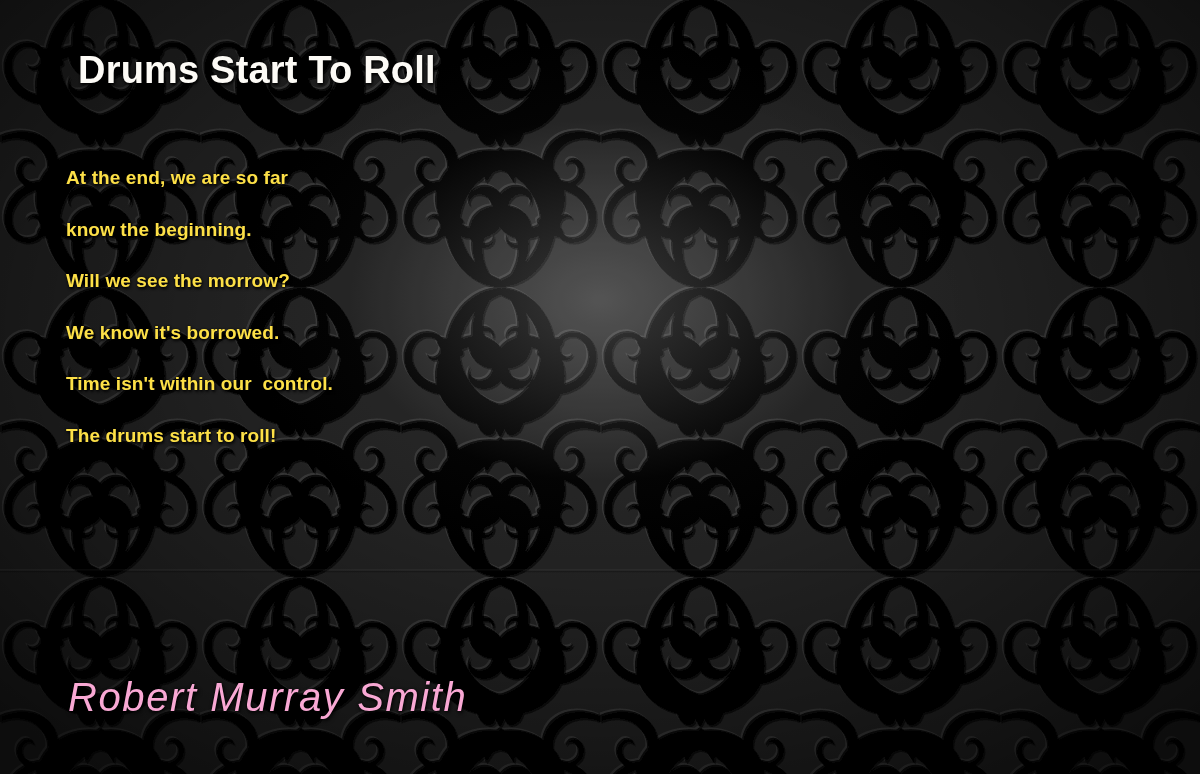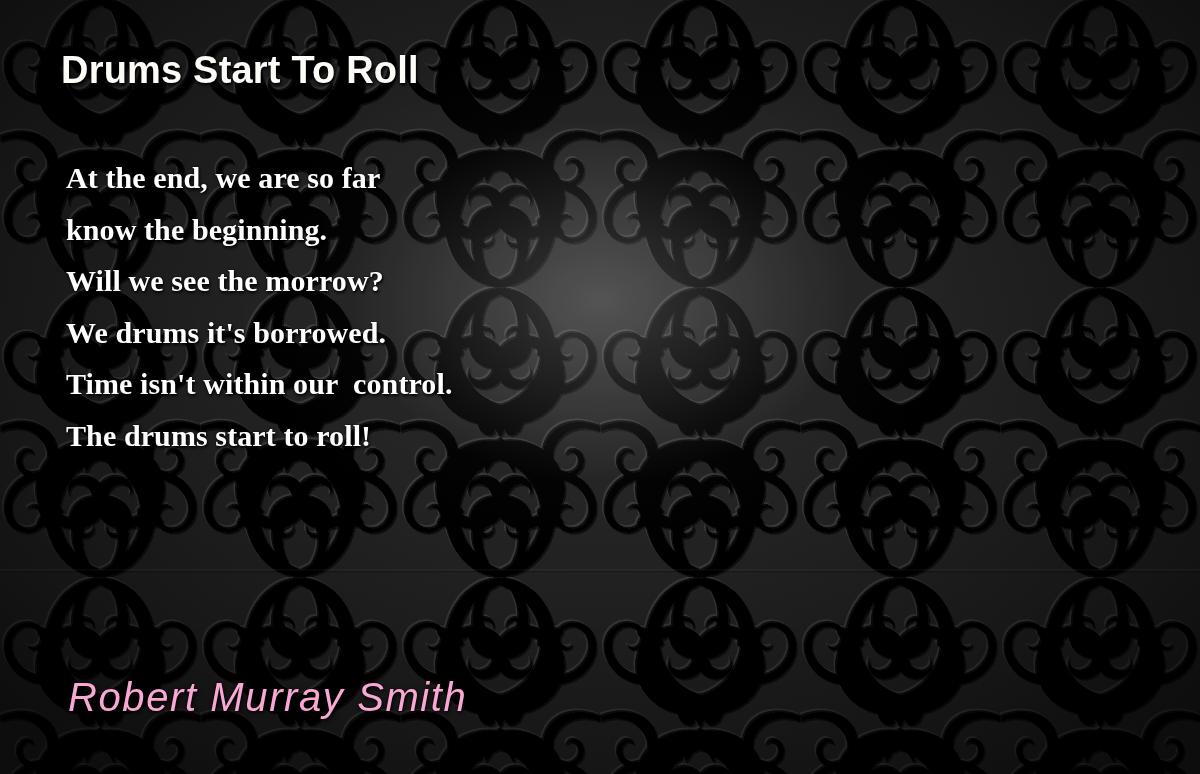--- a/index.html
+++ b/index.html
@@ -71,21 +71,21 @@
   
   #content {
     position: relative;
     z-index: 10;
     width: 1200px;
     height: 774px;
   }
 
   #poem-title {
     position: absolute;
-    left: 61px;
+    left: 78px;
     top: 50px;
     margin: 0;
     font-size: 38px;
     font-weight: bold;
     line-height: 1.08;
     color: #fdfbf6;
     letter-spacing: 0.2px;
     text-shadow: 1px 2px 3px rgba(0,0,0,0.95),
                  0 0 2px rgba(0,0,0,0.8);
     white-space: pre;
@@ -93,29 +93,28 @@
 
   #poem-body {
     position: absolute;
     left: 66px;
     top: 152px;
     margin: 0;
   }
 
   .poem-line {
     display: block;
-    font-size: 30px;
+    font-size: 19px;
     font-weight: bold;
     line-height: 51.5px;
-    color: #ffffff;
+    color: #fde047;
     letter-spacing: 0.1px;
     white-space: pre;
     text-shadow: 1px 2px 3px rgba(0,0,0,0.95),
                  0 0 2px rgba(0,0,0,0.85);
-    font-family: Liberation Serif, serif;
   }
 
   #poem-author {
     position: absolute;
     left: 68px;
     top: 675px;
     margin: 0;
     font-size: 40px;
     font-weight: normal;
     font-style: italic;
@@ -210,21 +209,21 @@
   <div class="bg-layer" id="tile-seam"></div>
 
   <div id="content">
 
     <h1 id="poem-title">Drums Start To Roll</h1>
 
     <div id="poem-body">
       <span class="poem-line">At the end, we are so far</span>
       <span class="poem-line">know the beginning.</span>
       <span class="poem-line">Will we see the morrow?</span>
-      <span class="poem-line">We drums it's borrowed.</span>
+      <span class="poem-line">We know it's borrowed.</span>
       <span class="poem-line">Time isn't within our  control.</span>
       <span class="poem-line">The drums start to roll!</span>
     </div>
 
     <div id="poem-author">Robert Murray Smith</div>
 
   </div>
 </div>
 
 </body></html>

